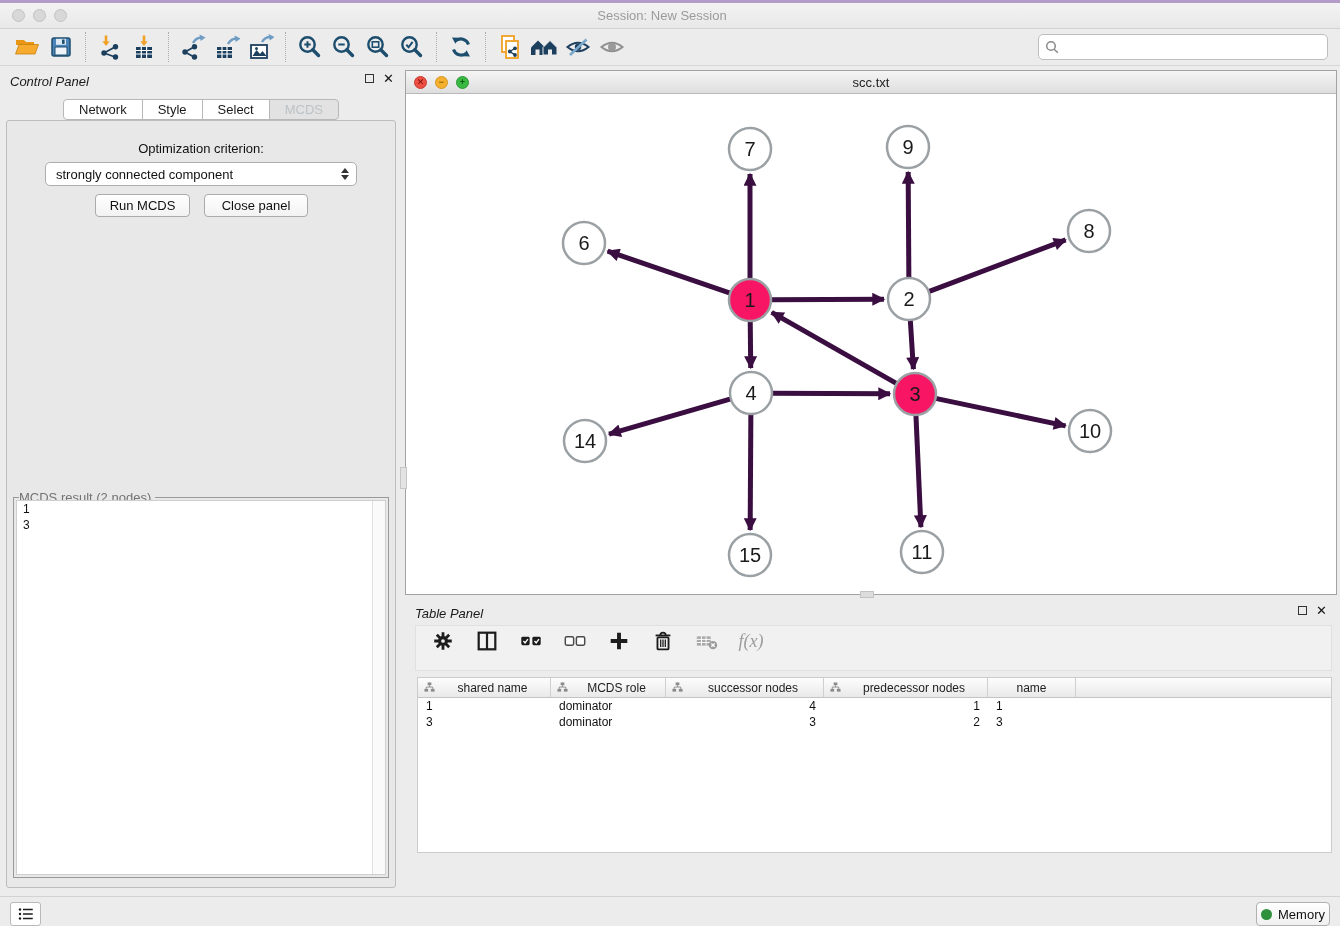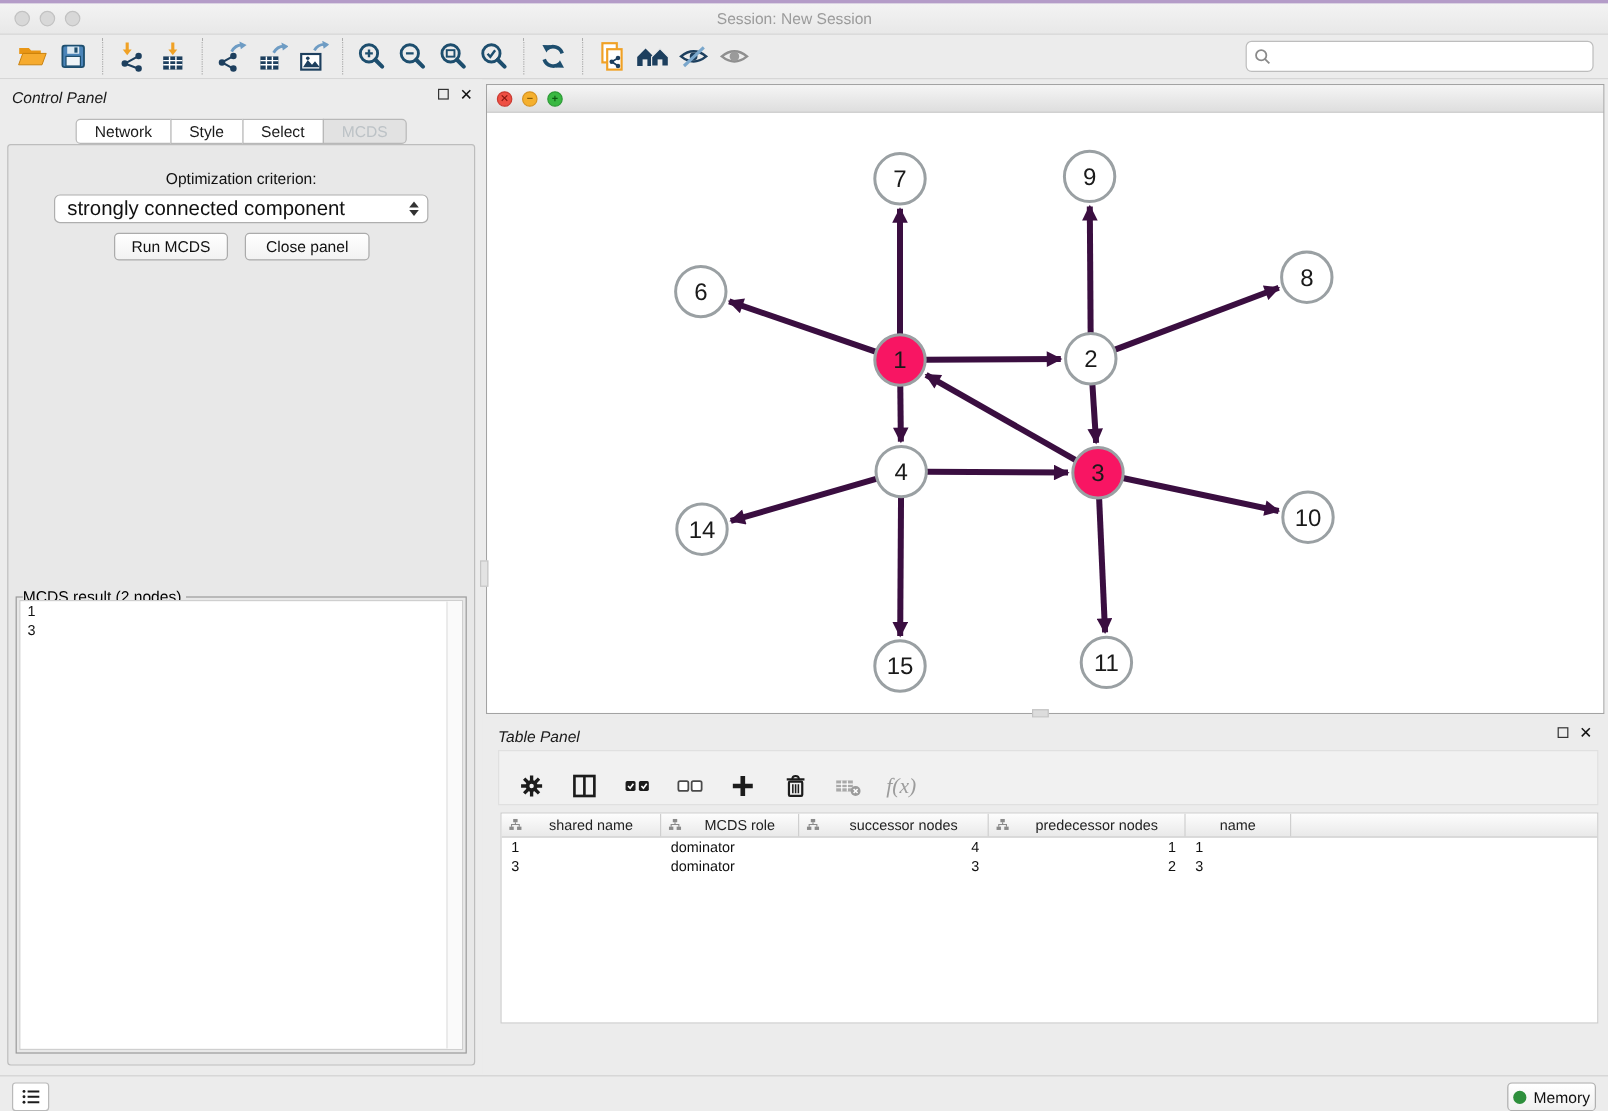--- a/index.html
+++ b/index.html
@@ -32,51 +32,51 @@
 
   .tabs-row { position:absolute; display:flex; }
   .tab { padding:2px 15px; background:#fff; border:1px solid #b8b8b8; margin-left:-1px; font-size:13px; color:#1a1a1a; white-space:nowrap; }
   .tab:first-child { border-radius:4px 0 0 4px; margin-left:0; }
   .tab:last-child { border-radius:0 4px 4px 0; }
   .tab.active { background:#e2e2e2; color:#bcc2c6; }
   #control-tabs { top:33px; left:50%; transform:translateX(-50%); }
 
   .tabpane { position:absolute; left:6px; right:6px; top:54px; bottom:7px; background:#e8e8e8; border:1px solid #bdbdbd; border-radius:3px; }
   .opt-label { position:absolute; top:20px; width:100%; text-align:center; font-size:13px; color:#111; }
-  .select { position:absolute; left:38px; top:41px; width:312px; height:24px; background:#fff; border:1px solid #aeaeae; border-radius:5px; display:flex; align-items:center; font-size:17px; color:#111; padding-left:10px; }
+  .select { position:absolute; left:38px; top:41px; width:312px; height:24px; background:#fff; border:1px solid #aeaeae; border-radius:5px; display:flex; align-items:center; font-size:13px; color:#111; padding-left:10px; }
   .spin { margin-left:auto; margin-right:7px; display:flex; flex-direction:column; gap:2px; }
   .spin i { width:0; height:0; border-left:4px solid transparent; border-right:4px solid transparent; display:block; }
   .spin i.up { border-bottom:5px solid #333; }
   .spin i.dn { border-top:5px solid #333; }
   .btn { position:absolute; top:73px; height:23px; background:linear-gradient(#ffffff,#f2f2f2); border:1px solid #ababab; border-radius:4px; font-size:13px; color:#111; display:flex; align-items:center; justify-content:center; font-family:inherit; }
   #run-btn { left:88px; width:95px; }
   #closepanel-btn { left:197px; width:104px; }
 
   .fieldset { position:absolute; left:6px; right:6px; top:376px; bottom:9px; border:1px solid #9a9a9a; background:#e8e8e8; }
-  .fieldset legend { position:absolute; top:-8px; left:5px; background:#e8e8e8; font-size:13px; color:#000000; padding-right:4px; }
+  .fieldset legend { position:absolute; top:-8px; left:5px; background:#e8e8e8; font-size:13px; color:#737373; padding-right:4px; }
   .result-list { position:absolute; inset:2px; background:#fff; border:1px solid #cfcfcf; overflow:hidden; }
   .result-item { font-size:12px; color:#111; padding:1px 6px; }
   .vscroll { position:absolute; right:0; top:0; bottom:0; width:13px; background:#fafafa; border-left:1px solid #e0e0e0; }
 
   
   .network-window { position:absolute; left:405px; top:67px; width:932px; height:525px; background:#fff; border:1px solid #a3a3a3; }
   .nw-titlebar { position:absolute; left:0; top:0; right:0; height:23px; background:linear-gradient(#f5f5f5,#dedede); border-bottom:1px solid #b8b8b8; }
   .nw-traffic { position:absolute; left:8px; top:5px; display:flex; gap:8px; }
   .tl.red { background:#ee4f43; border:1px solid #ca3a31; color:#7e120c; }
   .tl.yellow { background:#f5b02e; border:1px solid #d79422; color:#8a5d05; }
   .tl.green { background:#39b842; border:1px solid #2d9a36; color:#0d5c13; }
   .nw-title { position:absolute; left:0; right:0; top:4px; text-align:center; font-size:13px; color:#222; }
   .nw-canvas { position:absolute; left:0; top:23px; right:0; bottom:0; background:#fff; }
 
   .splitter-v { position:absolute; left:400px; top:464px; width:7px; height:22px; background:#e3e3e3; border:1px solid #c6c6c6; }
   .splitter-h { position:absolute; left:860px; top:588px; width:14px; height:7px; background:#dcdcdc; border:1px solid #c3c3c3; }
 
   
   .table-panel { position:absolute; left:405px; top:595px; width:930px; height:295px; background:#ececec; }
-  .tp-toolbar { position:absolute; left:10px; top:27px; right:3px; height:46px; background:#f1f1f1; border:1px solid #e0e0e0; display:flex; align-items:flex-end; padding-left:12px; gap:14px; }
+  .tp-toolbar { position:absolute; left:10px; top:27px; right:3px; height:46px; background:#f1f1f1; border:1px solid #e0e0e0; display:flex; align-items:flex-start; padding-left:12px; gap:14px; }
   .tpbtn { width:30px; height:30px; display:flex; align-items:center; justify-content:center; }
   .fx { font-family:"Liberation Serif","DejaVu Serif",serif; font-style:italic; font-size:18px; color:#9c9c9c; }
 
   .table-box { position:absolute; left:12px; top:79px; width:915px; height:176px; background:#fff; border:1px solid #cccccc; overflow:hidden; }
   .thead { display:flex; height:20px; background:linear-gradient(#fdfdfd,#e9e9e9); border-bottom:1px solid #c4c4c4; }
   .th { display:flex; align-items:center; border-right:1px solid #cfcfcf; font-size:12px; color:#222; padding:0 4px; }
   .th .treeicon { margin:0 4px 0 2px; flex:0 0 auto; }
   .th-label { flex:1; text-align:center; }
   .tr { display:flex; height:16px; align-items:center; }
   .td { font-size:12px; color:#111; padding:0 8px; white-space:nowrap; }
@@ -285,20 +285,21 @@
     </div>
   </div>
 
   <div class="network-window">
     <div class="nw-titlebar">
       <div class="nw-traffic">
         <span class="tl red">✕</span>
         <span class="tl yellow">−</span>
         <span class="tl green">+</span>
       </div>
+      <div class="nw-title">scc.txt</div>
     </div>
     <div class="nw-canvas">
       <svg id="graph" width="930" height="500">
           <defs>
             <marker id="arrow" viewBox="0 0 10 10" refX="9" refY="5" markerWidth="3.2" markerHeight="2.6" orient="auto">
               <path d="M0,0 L10,5 L0,10 z" fill="#3a0e40"></path>
             </marker>
           </defs>
           <line x1="344" y1="185" x2="344" y2="80" stroke="#3a0e40" stroke-width="5" marker-end="url(#arrow)"></line>
           <line x1="324.13828360996655" y1="199.18001304679575" x2="201.64490046432553" y2="157.11903208714793" stroke="#3a0e40" stroke-width="5" marker-end="url(#arrow)"></line>

